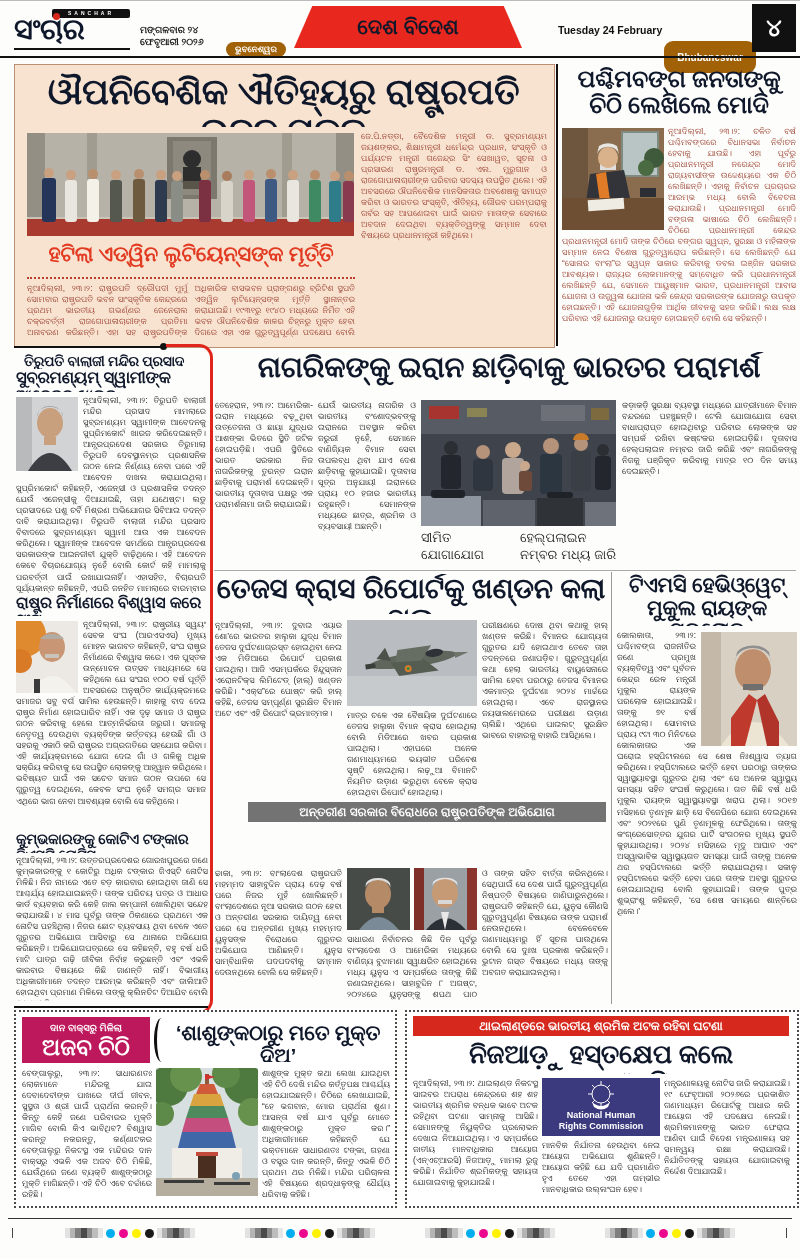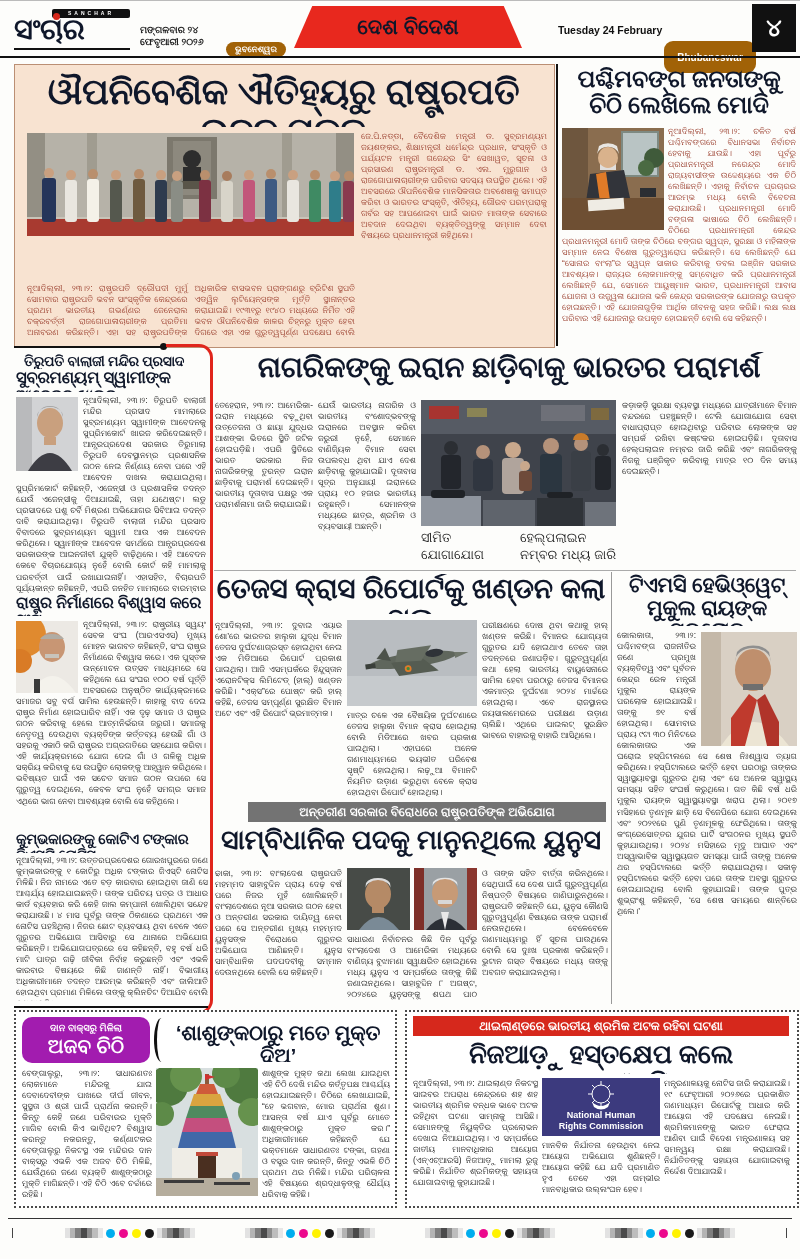--- a/index.html
+++ b/index.html
@@ -95,20 +95,21 @@
           <circle cx="308" cy="43" r="5" fill="#c9a080"></circle>
             <rect x="302" y="48" width="12" height="41" rx="3" fill="#2f7d8a"></rect>
           <circle cx="322" cy="43" r="5" fill="#b98f6d"></circle>
             <rect x="316" y="48" width="11" height="41" rx="3" fill="#8a3a4f"></rect>
         </g>
       </svg>
     </span>
 
     <div class="abs body-text maroon" style="left:346px;top:66px;width:186px;height:214px;">ଜେ.ପି.ନଡ୍ଡା, ବୈଦେଶିକ ମନ୍ତ୍ରୀ ଡ. ସୁବ୍ରମଣ୍ୟମ ଜୟଶଙ୍କର, ଶିକ୍ଷାମନ୍ତ୍ରୀ ଧର୍ମେନ୍ଦ୍ର ପ୍ରଧାନ, ସଂସ୍କୃତି ଓ ପର୍ଯ୍ୟଟନ ମନ୍ତ୍ରୀ ଗଜେନ୍ଦ୍ର ସିଂ ସେଖାୱତ, ସୂଚନା ଓ ପ୍ରସାରଣ ରାଷ୍ଟ୍ରମନ୍ତ୍ରୀ ଡ. ଏଲ. ମୁରୁଗାନ ଓ ରାଜଗୋପାଳାଚାରୀଙ୍କ ପରିବାର ସଦସ୍ୟ ଉପସ୍ଥିତ ଥିଲେ। ଏହି ଅବସରରେ ଔପନିବେଶିକ ମାନସିକତାର ଅବଶେଷକୁ ସମାପ୍ତ କରିବା ଓ ଭାରତର ସଂସ୍କୃତି, ଐତିହ୍ୟ, ଗୌରବ ପରମ୍ପରାକୁ ଗର୍ବର ସହ ଆପଣେଇବା ପାଇଁ ଭାରତ ମାତାଙ୍କ ସେବାରେ ଅବଦାନ ଦେଇଥିବା ବ୍ୟକ୍ତିତ୍ୱଙ୍କୁ ସମ୍ମାନ ଦେବା ବିଷୟରେ ପ୍ରଧାନମନ୍ତ୍ରୀ କହିଥିଲେ।</div>
 
+    <div class="abs hl center" style="left:12px;top:178px;width:328px;height:30px;font-size:21px;color:#e23b22;border-bottom:2px dotted #b9402c;padding-bottom:4px;">ହଟିଲା ଏଡ୍‌ୱିନ ଲୁଟିୟେନ୍ସଙ୍କ ମୂର୍ତ୍ତି</div>
 
     <div class="abs body-text maroon cols2" style="left:12px;top:218px;width:328px;height:58px;">ନୂଆଦିଲ୍ଲୀ, ୨୩।୨: ରାଷ୍ଟ୍ରପତି ଦ୍ରୌପଦୀ ମୁର୍ମୁ ସୋମବାର ରାଷ୍ଟ୍ରପତି ଭବନ ସାଂସ୍କୃତିକ କେନ୍ଦ୍ରରେ ପ୍ରଥମ ଭାରତୀୟ ଗଭର୍ଣ୍ଣର ଜେନେରାଲ ଚକ୍ରବର୍ତ୍ତୀ ରାଜଗୋପାଳାଚାରୀଙ୍କ ପ୍ରତିମା ଅନାବରଣ କରିଛନ୍ତି। ଏହା ସହ ରାଷ୍ଟ୍ରପତିଙ୍କ ଅଧିକାରିକ ବାସଭବନ ପ୍ରାଙ୍ଗଣରୁ ବ୍ରିଟିଶ ସ୍ଥପତି ଏଡ୍‌ୱିନ ଲୁଟିୟେନ୍ସଙ୍କ ମୂର୍ତ୍ତି ସ୍ଥାନାନ୍ତର କରାଯାଇଛି। ୧୯୩୧ରୁ ୧୯୪୦ ମଧ୍ୟରେ ନିର୍ମିତ ଏହି ଭବନ ଔପନିବେଶିକ କାଳର ଚିହ୍ନରୁ ମୁକ୍ତ ହେବା ଦିଗରେ ଏହା ଏକ ଗୁରୁତ୍ୱପୂର୍ଣ୍ଣ ପଦକ୍ଷେପ ବୋଲି କୁହାଯାଇଛି। କାର୍ଯ୍ୟକ୍ରମରେ ଉପରାଷ୍ଟ୍ରପତି ସି.ପି.ରାଧାକୃଷ୍ଣନ, ସ୍ୱାସ୍ଥ୍ୟ ଓ ପରିବାର କଲ୍ୟାଣ, ରସାୟନ ଓ ସାର ମନ୍ତ୍ରୀ ଯୋଗ ଦେଇଥିଲେ।</div>
   </div>
 
   <div class="abs hairline" style="left:556px;top:64px;width:2px;height:282px;"></div>
 
   <div class="abs" style="left:562px;top:64px;width:234px;height:282px;">
     <div class="abs hl center" style="left:0;top:2px;width:234px;height:58px;font-size:24px;">ପଶ୍ଚିମବଙ୍ଗ ଜନତାଙ୍କୁ ଚିଠି ଲେଖିଲେ ମୋଦି</div>
 
     <span class="photo abs" style="left:0;top:64px;width:102px;height:102px;">
@@ -266,21 +267,20 @@
           <path d="M30 86 l18 -24 l8 6 l-12 46 l-14 0 z" fill="#bf3a2d"></path>
           <path d="M78 90 l-14 -28 l-8 6 l10 46 l12 0 z" fill="#b0342a"></path>
         </svg>
       </span>
       <span>କୋଲକାତା, ୨୩।୨: ପଶ୍ଚିମବଙ୍ଗ ରାଜନୀତିର ଜଣେ ପ୍ରମୁଖ ବ୍ୟକ୍ତିତ୍ୱ ଏବଂ ପୂର୍ବତନ କେନ୍ଦ୍ର ରେଳ ମନ୍ତ୍ରୀ ମୁକୁଲ ରାୟଙ୍କ ପରଲୋକ ହୋଇଯାଇଛି। ତାଙ୍କୁ ୭୧ ବର୍ଷ ହୋଇଥିଲା। ସୋମବାର ପ୍ରାୟ ୯ଟା ୩୦ ମିନିଟରେ କୋଲକାତାର ଏକ ଘରୋଇ ହସ୍ପିଟାଲରେ ସେ ଶେଷ ନିଃଶ୍ୱାସ ତ୍ୟାଗ କରିଥିଲେ। ହସ୍ପିଟାଲରେ ଭର୍ତ୍ତି ହେବା ପରଠାରୁ ତାଙ୍କର ସ୍ୱାସ୍ଥ୍ୟାବସ୍ଥା ଗୁରୁତର ଥିଲା ଏବଂ ସେ ଅନେକ ସ୍ୱାସ୍ଥ୍ୟ ସମସ୍ୟା ସହିତ ସଂଘର୍ଷ କରୁଥିଲେ। ଗତ କିଛି ବର୍ଷ ଧରି ମୁକୁଲ ରାୟଙ୍କ ସ୍ୱାସ୍ଥ୍ୟାବସ୍ଥା ଖରାପ ଥିଲା। ୨୦୧୭ ମସିହାରେ ତୃଣମୂଳ ଛାଡ଼ି ସେ ବିଜେପିରେ ଯୋଗ ଦେଇଥିଲେ ଏବଂ ୨୦୨୧ରେ ପୁଣି ତୃଣମୂଳକୁ ଫେରିଥିଲେ। ତାଙ୍କୁ କଂଗ୍ରେସୋତ୍ତର ଯୁଗର ପାର୍ଟି ସଂଗଠନର ମୁଖ୍ୟ ସ୍ଥପତି କୁହାଯାଉଥିଲା। ୨୦୨୪ ମସିହାରେ ମୃଦୁ ଆଘାତ ଏବଂ ଅସ୍ୱାଭାବିକ ସ୍ୱାସ୍ଥ୍ୟଗତ ସମସ୍ୟା ପାଇଁ ତାଙ୍କୁ ଅନେକ ଥର ହସ୍ପିଟାଲରେ ଭର୍ତ୍ତି କରାଯାଇଥିଲା। ସକାଳୁ ହସ୍ପିଟାଲରେ ଭର୍ତ୍ତି ହେବା ପରେ ତାଙ୍କ ଅବସ୍ଥା ଗୁରୁତର ହୋଇଯାଇଥିଲା ବୋଲି କୁହାଯାଇଛି। ତାଙ୍କ ପୁତ୍ର ଶୁଭ୍ରାଂଶୁ କହିଛନ୍ତି, ‘ସେ ଶେଷ ସମୟରେ ଶାନ୍ତିରେ ଥିଲେ।’</span>
     </div>
   </div>
 
   <div class="abs" style="left:214px;top:800px;width:394px;height:204px;">
     <div class="abs kicker-black" style="left:34px;top:2px;width:358px;height:20px;font-size:12px;">ଅନ୍ତରୀଣ ସରକାର ବିରୋଧରେ ରାଷ୍ଟ୍ରପତିଙ୍କ ଅଭିଯୋଗ</div>
-    <div class="hl center abs" style="left:0;top:26px;width:394px;height:36px;font-size:27px;">ସାମ୍ବିଧାନିକ ପଦକୁ ମାନୁନଥିଲେ ୟୁନୁସ</div>
     <div class="abs body-text" style="left:1px;top:68px;width:127px;height:132px;">ଢାକା, ୨୩।୨: ବାଂଲାଦେଶ ରାଷ୍ଟ୍ରପତି ମହମ୍ମଦ ସାହାବୁଦ୍ଦିନ ପ୍ରାୟ ଦେଢ଼ ବର୍ଷ ପରେ ନିଜର ମୁହଁ ଖୋଲିଛନ୍ତି। ବାଂଲାଦେଶରେ ନୂଆ ସରକାର ଗଠନ ହେବା ଓ ଅନ୍ତରୀଣ ସରକାର ଦାୟିତ୍ୱ ନେବା ପରେ ସେ ଅନ୍ତରୀଣ ମୁଖ୍ୟ ମହମ୍ମଦ ୟୁନୁସଙ୍କ ବିରୋଧରେ ଗୁରୁତର ଅଭିଯୋଗ ଆଣିଛନ୍ତି। ୟୁନୁସ ସାମ୍ବିଧାନିକ ପଦପଦବୀକୁ ସମ୍ମାନ ଦେଉନଥିଲେ ବୋଲି ସେ କହିଛନ୍ତି।</div>
 
     <span class="photo abs" style="left:133px;top:68px;width:63px;height:62px;">
       <svg width="63" height="62" viewBox="0 0 63 62">
         <rect width="63" height="62" fill="#474b47"></rect>
         <ellipse cx="31" cy="26" rx="13" ry="15" fill="#b58a66"></ellipse>
         <path d="M18 22 a13 10 0 0 1 26 0 l-1 -7 a13 8 0 0 0 -24 0 z" fill="#dcdcdc"></path>
         <path d="M12 62 q19 -26 40 0 z" fill="#7a8a96"></path>
         <rect x="25" y="38" width="12" height="7" fill="#b58a66"></rect>
       </svg>
@@ -295,23 +295,23 @@
         <rect x="24" y="32" width="14" height="4" fill="#d8d8d8"></rect>
         <path d="M12 62 q19 -24 40 0 z" fill="#2b2f36"></path>
         <path d="M27 44 l4 18 l4 -18 z" fill="#e8e8e8"></path>
       </svg>
     </span>
     <div class="abs body-text" style="left:133px;top:134px;width:130px;height:68px;">ସାଧାରଣ ନିର୍ବାଚନର କିଛି ଦିନ ପୂର୍ବରୁ ବାଂଲାଦେଶ ଓ ଆମେରିକା ମଧ୍ୟରେ ବାଣିଜ୍ୟ ବୁଝାମଣା ସ୍ୱାକ୍ଷରିତ ହୋଇଥିଲେ ମଧ୍ୟ ୟୁନୁସ ଏ ସମ୍ପର୍କରେ ତାଙ୍କୁ କିଛି ଜଣାଇନଥିଲେ। ସାହାବୁଦ୍ଦିନ ୮ ଅଗଷ୍ଟ, ୨୦୨୪ରେ ୟୁନୁସଙ୍କୁ ଶପଥ ପାଠ କରାଇଥିଲେ ଏବଂ ୟୁନୁସ ୧୨ ଫେବୃଆରୀ, ୨୦୨୬ ପର୍ଯ୍ୟନ୍ତ ବାସ୍ତବରେ ପ୍ରଧାନମନ୍ତ୍ରୀ ଭାବରେ କାର୍ଯ୍ୟ କରିଥିଲେ।</div>
     <div class="abs body-text" style="left:268px;top:68px;width:126px;height:134px;">ଓ ତାଙ୍କ ସହିତ ବାର୍ତ୍ତା କରିନଥିଲେ। ସେଥିପାଇଁ ସେ ଦେଶ ପାଇଁ ଗୁରୁତ୍ୱପୂର୍ଣ୍ଣ ନିଷ୍ପତ୍ତି ବିଷୟରେ ଜାଣିପାରୁନଥିଲେ। ରାଷ୍ଟ୍ରପତି କହିଛନ୍ତି ଯେ, ୟୁନୁସ କୌଣସି ଗୁରୁତ୍ୱପୂର୍ଣ୍ଣ ବିଷୟରେ ତାଙ୍କ ପରାମର୍ଶ ନେଉନଥିଲେ। ବେଳେବେଳେ ଗଣମାଧ୍ୟମରୁ ହିଁ ସୂଚନା ପାଉଥିଲେ ବୋଲି ସେ ଦୁଃଖ ପ୍ରକାଶ କରିଛନ୍ତି। ଭୁଟାନ ଗସ୍ତ ବିଷୟରେ ମଧ୍ୟ ତାଙ୍କୁ ଅବଗତ କରାଯାଇନଥିଲା।</div>
   </div>
 
   <div class="abs dottedbox" style="left:14px;top:1010px;width:379px;height:194px;">
-    <div class="abs" style="left:6px;top:5px;width:128px;height:46px;background:#a21caf;color:#fff;text-align:center;overflow:hidden;border-radius:10px;">
+    <div class="abs" style="left:6px;top:5px;width:128px;height:46px;background:#be185d;color:#fff;text-align:center;overflow:hidden;">
       <div style="font-size:9.5px;font-weight:700;margin-top:5px;">ଦାନ ବାକ୍ସରୁ ମିଳିଲା</div>
-      <div style="font-size:20px;font-weight:800;line-height:1.2;">ଅଜବ ଚିଠି</div>
+      <div style="font-size:23px;font-weight:800;line-height:1.2;">ଅଜବ ଚିଠି</div>
     </div>
     <div class="abs" style="left:138px;top:6px;width:12px;height:44px;border-left:3px solid #111;border-radius:50% 0 0 50%/50% 0 0 50%;"></div>
     <div class="hl center abs" style="left:150px;top:10px;width:224px;height:40px;font-size:21px;">‘ଶାଶୁଙ୍କଠାରୁ ମତେ ମୁକ୍ତ ଦିଅ’</div>
 
     <div class="abs body-text" style="left:6px;top:56px;width:130px;height:130px;">ବେଙ୍ଗାଲୁରୁ, ୨୩।୨: ସାଧାରଣତଃ ଲୋକମାନେ ମନ୍ଦିରକୁ ଯାଇ ଦେବାଦେବୀଙ୍କ ପାଖରେ ଦୀର୍ଘ ଜୀବନ, ସୁସ୍ଥତା ଓ ଶ୍ରୀ ପାଇଁ ପ୍ରାର୍ଥନା କରନ୍ତି। କିନ୍ତୁ କେହି ଜଣେ ପରିବାରର ମୁକ୍ତି ମାଗିବ ବୋଲି କିଏ ଭାବିଥିବ? ବିଶ୍ୱାସ କରନ୍ତୁ ନକରନ୍ତୁ, କର୍ଣ୍ଣାଟକର ବେଙ୍ଗାଲୁରୁ ନିକଟସ୍ଥ ଏକ ମନ୍ଦିରର ଦାନ ବାକ୍ସରୁ ଏଭଳି ଏକ ଅଜବ ଚିଠି ମିଳିଛି, ଯେଉଁଥିରେ ଜଣେ ବ୍ୟକ୍ତି ଶାଶୁଙ୍କଠାରୁ ମୁକ୍ତି ମାଗିଛନ୍ତି। ଏହି ଚିଠି ଏବେ ଚର୍ଚ୍ଚାରେ ରହିଛି।</div>
 
     <span class="photo abs" style="left:140px;top:56px;width:102px;height:128px;">
       <svg width="102" height="128" viewBox="0 0 102 128">
         <rect width="102" height="128" fill="#d8dfe0"></rect>
         <circle cx="12" cy="18" r="20" fill="#4f7a3f"></circle>

